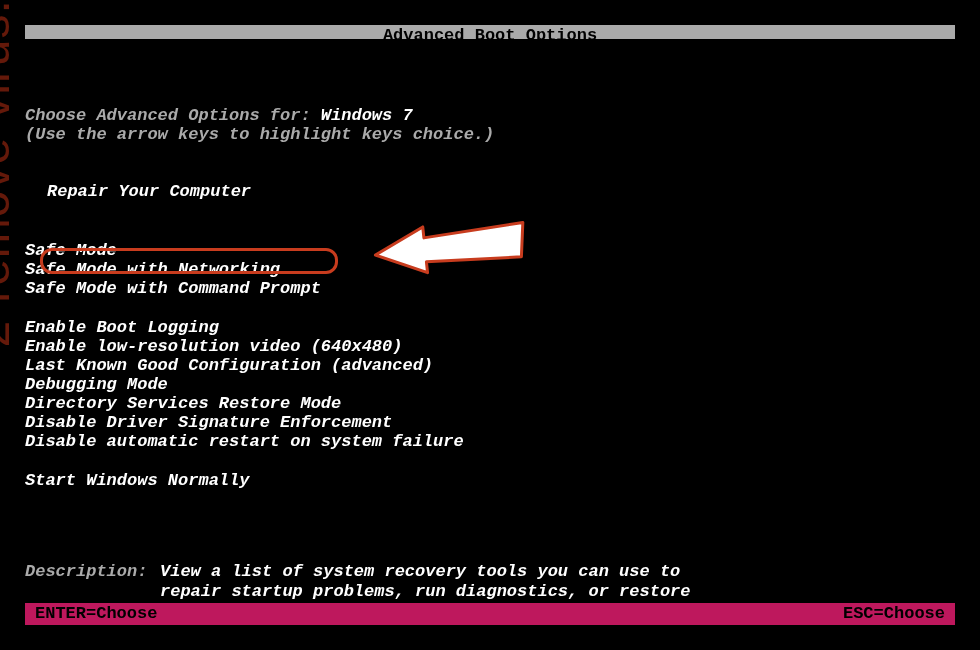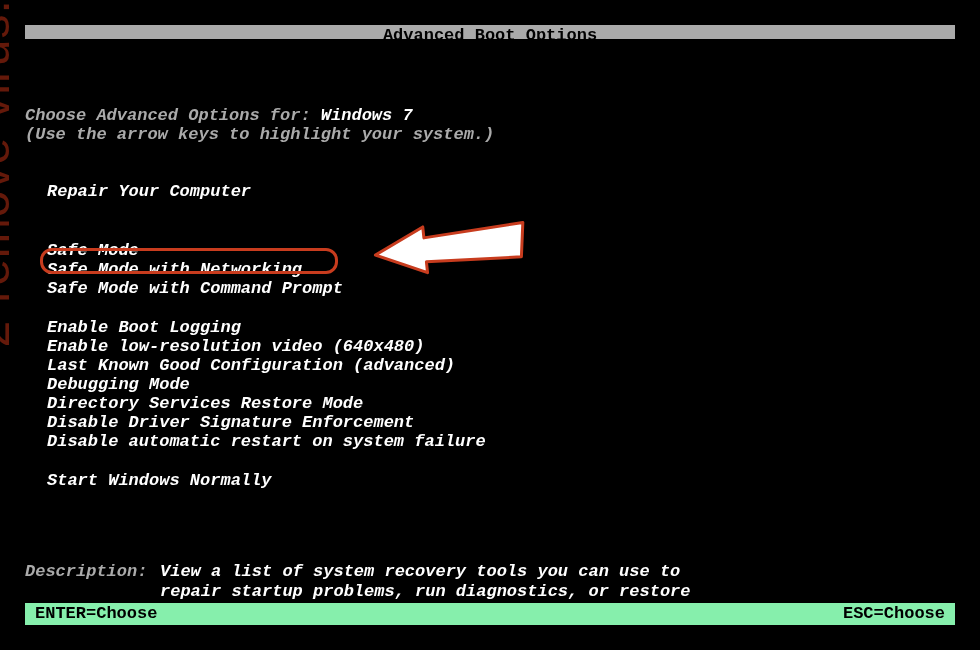--- a/index.html
+++ b/index.html
@@ -45,21 +45,21 @@
     }
     .content {
       padding-top: 67px;
       color: #aaa;
       font-style: italic;
     }
     .choose-line { color: #aaa; }
     .os-name { color: #fff; }
     .hint { color: #aaa; margin-bottom: 38px; }
     .repair { color: #fff; margin-left: 22px; margin-bottom: 40px; }
-    .menu-group { margin-left: 22px; }
+    .menu-group { }
     .menu-item { color: #fff; line-height: 19px; }
     .highlight-box {
       position: absolute;
       left: 40px;
       top: 248px;
       width: 298px;
       height: 26px;
       border: 3px solid #c83c1e;
       border-radius: 12px;
       pointer-events: none;
@@ -78,42 +78,42 @@
       display: flex;
       margin-top: 72px;
     }
     .desc-label { color: #aaa; width: 135px; }
     .desc-text { color: #fff; max-width: 550px; line-height: 20px; }
     .footer {
       position: absolute;
       bottom: 0;
       left: 0;
       right: 0;
-      background: #86efac;
+      background: #be185d;
       color: #000;
       height: 22px;
       line-height: 20px;
       padding: 1px 10px;
       display: flex;
       justify-content: space-between;
     }
   </style>
 </head>
 <body>
 
 <div class="watermark">2-remove-virus.com</div>
 
 <div class="screen">
   <div class="title-bar">Advanced Boot Options</div>
 
   <div class="content">
     <div class="choose-line">
       <span>Choose Advanced Options for: </span><span class="os-name">Windows 7</span>
     </div>
-    <div class="hint">(Use the arrow keys to highlight your system.)</div>
+    <div class="hint">(Use the arrow keys to highlight keys choice.)</div>
 
     <div class="repair">Repair Your Computer</div>
 
     <div class="menu-group gap1">
       <div class="menu-item">Safe Mode</div>
       <div class="menu-item">Safe Mode with Networking</div>
       <div class="menu-item">Safe Mode with Command Prompt</div>
     </div>
 
     <div class="menu-group">

